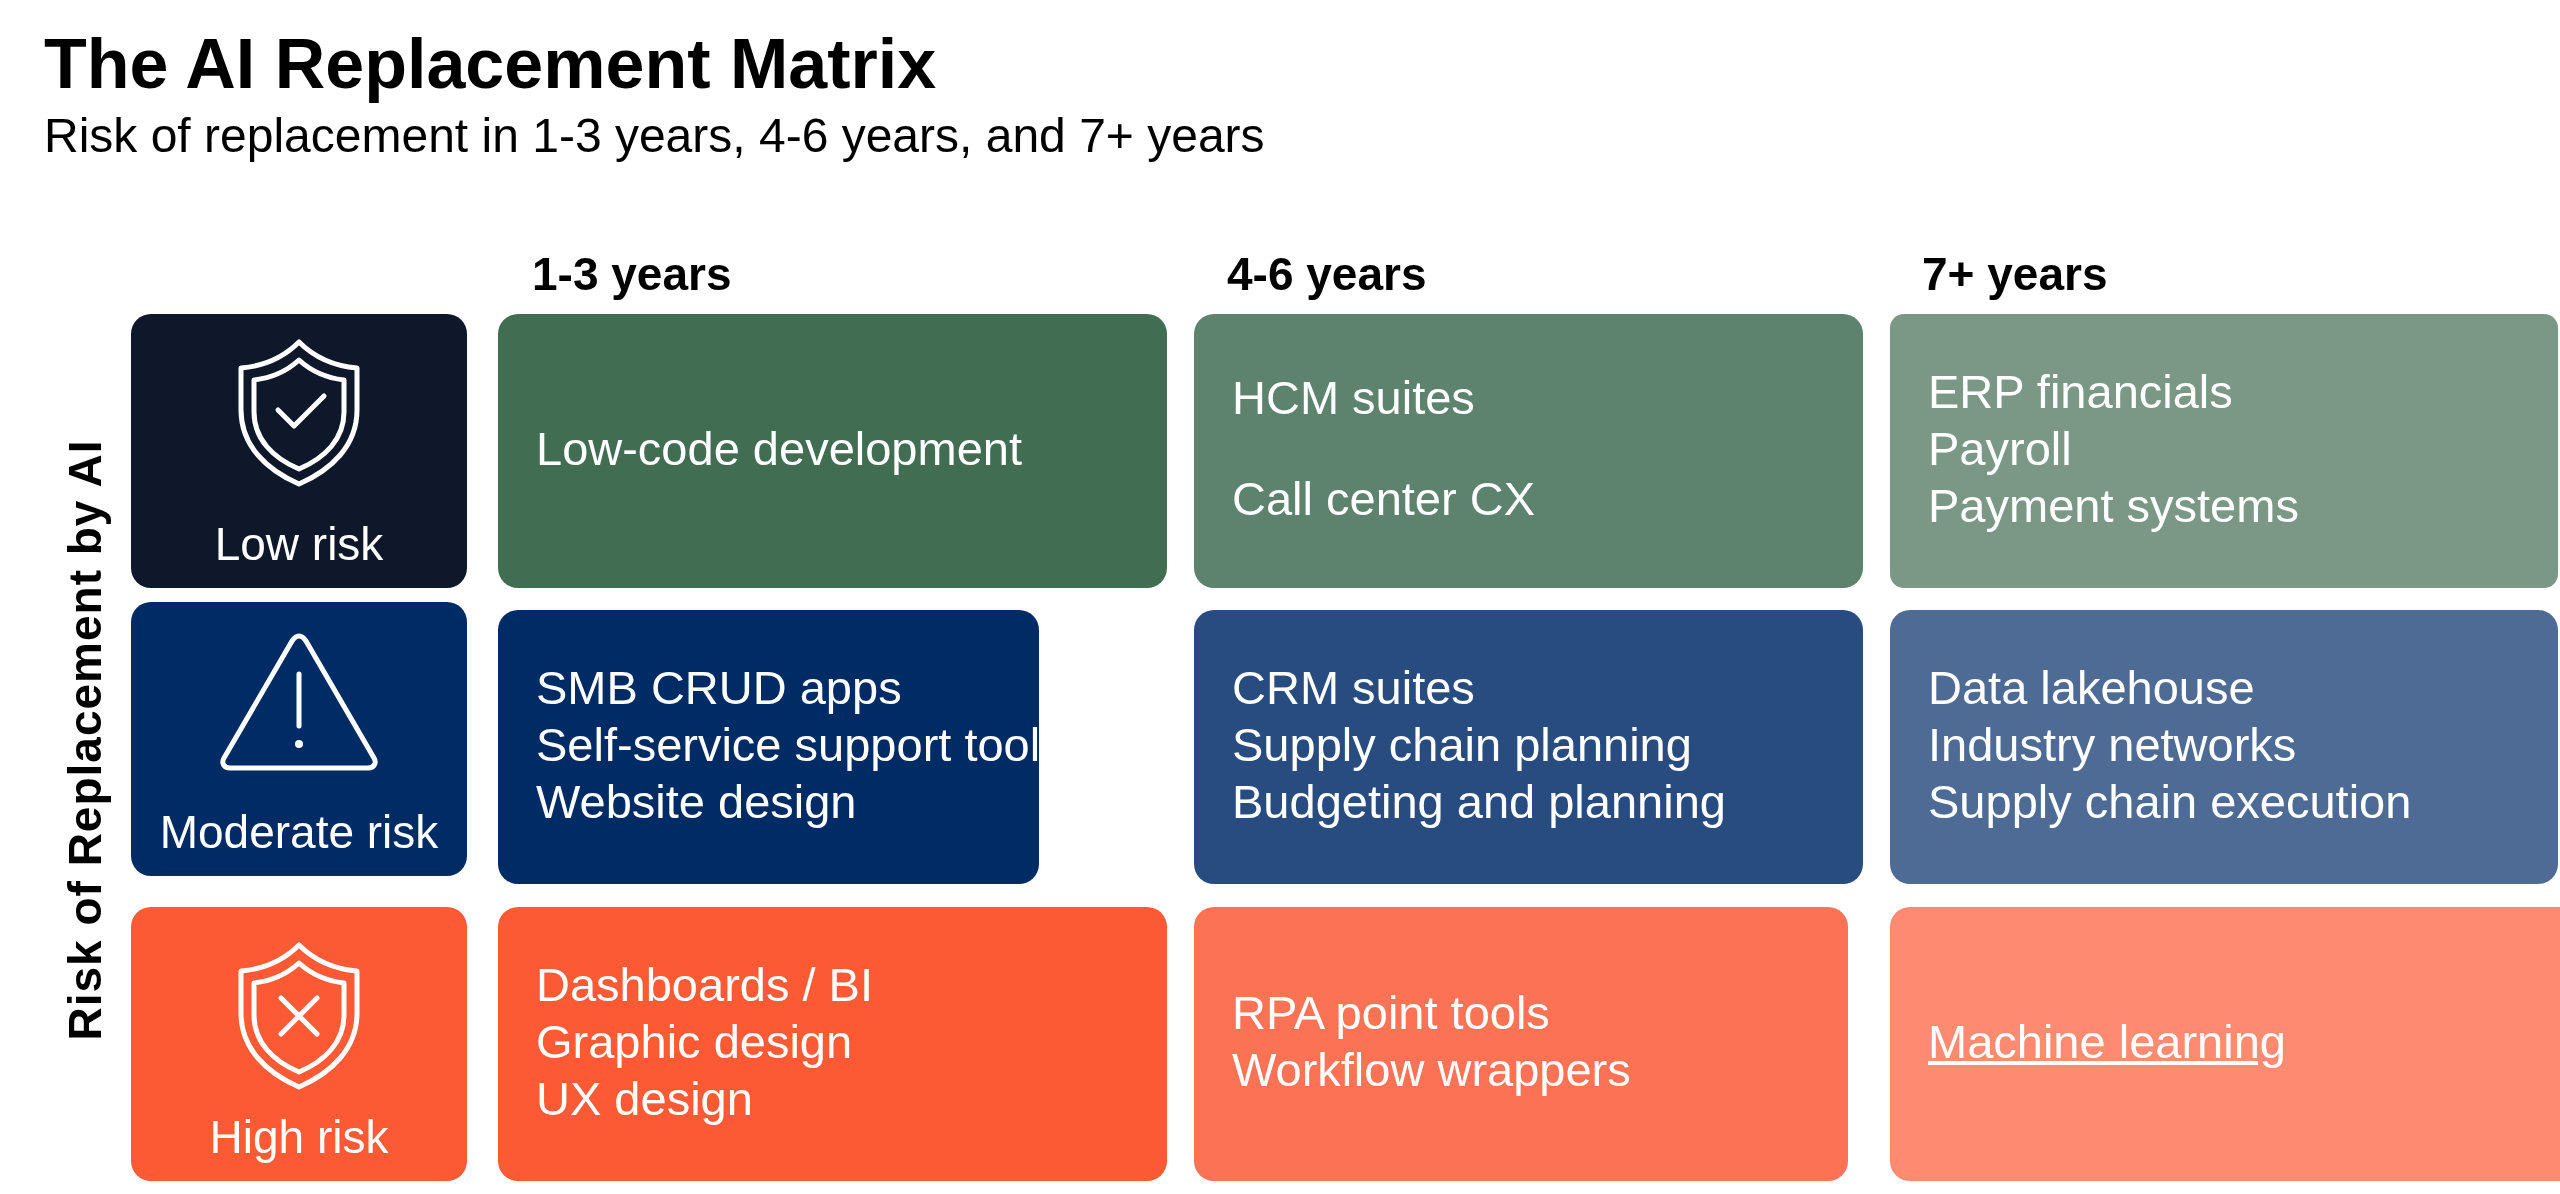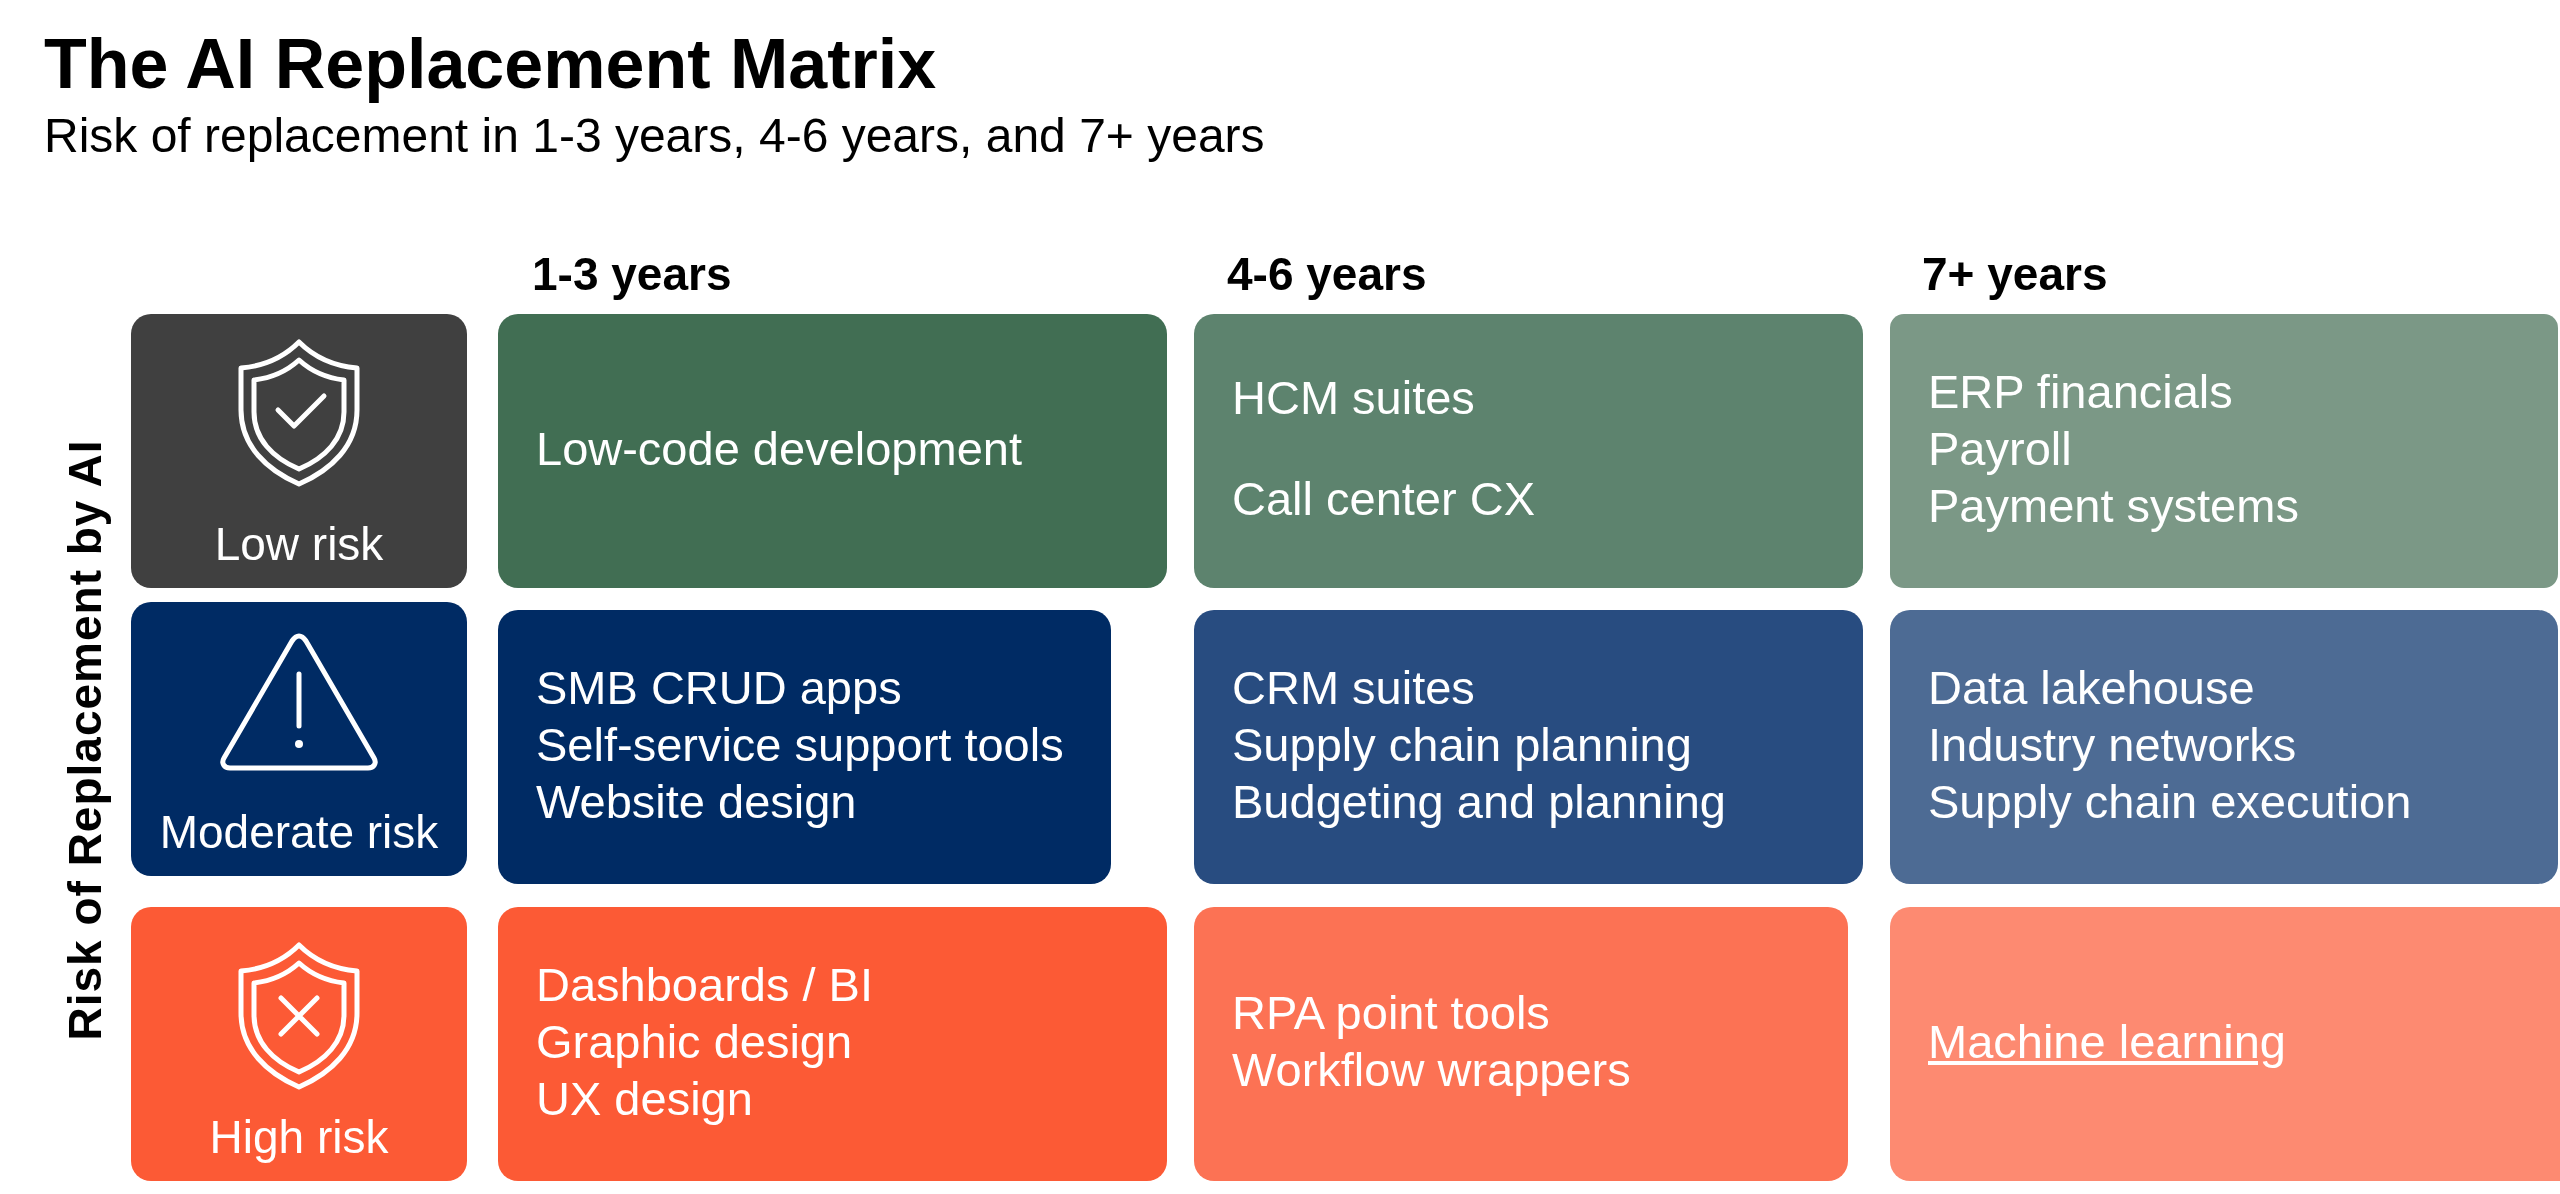--- a/index.html
+++ b/index.html
@@ -47,21 +47,21 @@
 
 <div class="title">The AI Replacement Matrix</div>
 <div class="subtitle">Risk of replacement in 1-3 years, 4-6 years, and 7+ years</div>
 
 <div class="axis-label">Risk of Replacement by AI</div>
 
 <div class="col-header" style="left:532px;">1-3 years</div>
 <div class="col-header" style="left:1227px;">4-6 years</div>
 <div class="col-header" style="left:1922px;">7+ years</div>
 
-<div class="card label-card" style="top: 314px; background: #404040; padding-left: 10px;">
+<div class="card label-card" style="top: 314px; background: #0f172a; padding-left: 10px;">
   <div class="icon" style="top:24px;">
     <svg width="128" height="150" viewBox="0 0 128 150" fill="none" stroke="#fff" stroke-width="5" stroke-linejoin="round" stroke-linecap="round">
       <path d="M64 4 C50 18 30 28 6 30 L6 72 C6 108 32 132 64 146 C96 132 122 108 122 72 L122 30 C98 28 78 18 64 4 Z"></path>
       <path d="M64 22 C52 33 36 40 19 42 L19 74 C19 101 38 120 64 131 C90 120 109 101 109 74 L109 42 C92 40 76 33 64 22 Z"></path>
     </svg>
     <svg style="position:absolute;left:0;top:0;" width="128" height="150" viewBox="0 0 128 150">
       <path d="M43 72 L59 88 L89 58" fill="none" stroke="#fff" stroke-width="5" stroke-linecap="round" stroke-linejoin="round"></path>
     </svg>
   </div>
   <div class="label-text">Low risk</div>
@@ -84,21 +84,21 @@
   <div class="icon" style="top:28px;">
     <svg width="164" height="144" viewBox="0 0 164 144" fill="none" stroke="#fff" stroke-width="5" stroke-linejoin="round" stroke-linecap="round">
       <path d="M82 6 C85 6 87 8 89 11 L157 128 C160 133 157 138 151 138 L13 138 C7 138 4 133 7 128 L75 11 C77 8 79 6 82 6 Z"></path>
       <line x1="82" y1="44" x2="82" y2="96"></line>
       <circle cx="82" cy="114" r="4" fill="#fff" stroke="none"></circle>
     </svg>
   </div>
   <div class="label-text">Moderate risk</div>
 </div>
 
-<div class="card cell" style="left: 498px; width: 613px; top: 610px; background: rgb(0, 43, 100);">
+<div class="card cell" style="left: 498px; width: 541px; top: 610px; background: rgb(0, 43, 100);">
     <div class="line">SMB CRUD apps</div>
     <div class="line">Self-service support tools</div>
     <div class="line">Website design</div>
   </div>
 <div class="card cell" style="left: 1194px; width: 669px; top: 610px; background: rgb(40, 76, 128);">
     <div class="line">CRM suites</div>
     <div class="line">Supply chain planning</div>
     <div class="line">Budgeting and planning</div>
   </div>
 <div class="card cell" style="left: 1890px; width: 668px; top: 610px; background: rgb(77, 107, 148);">

